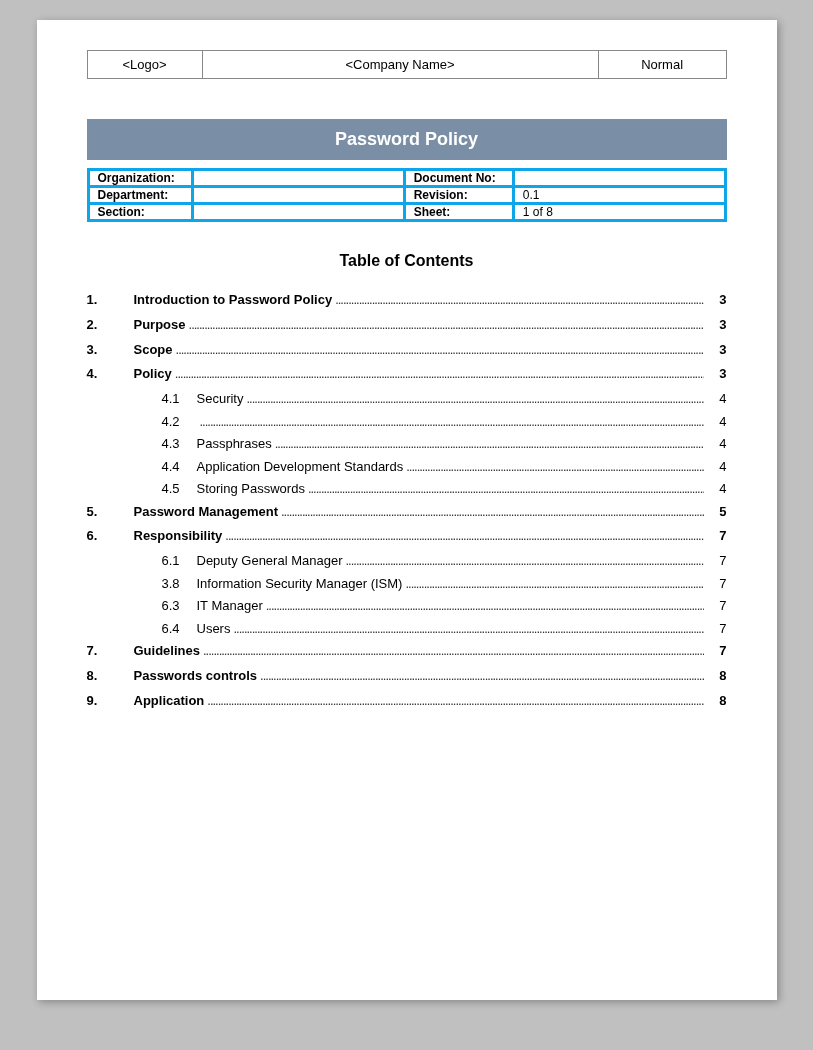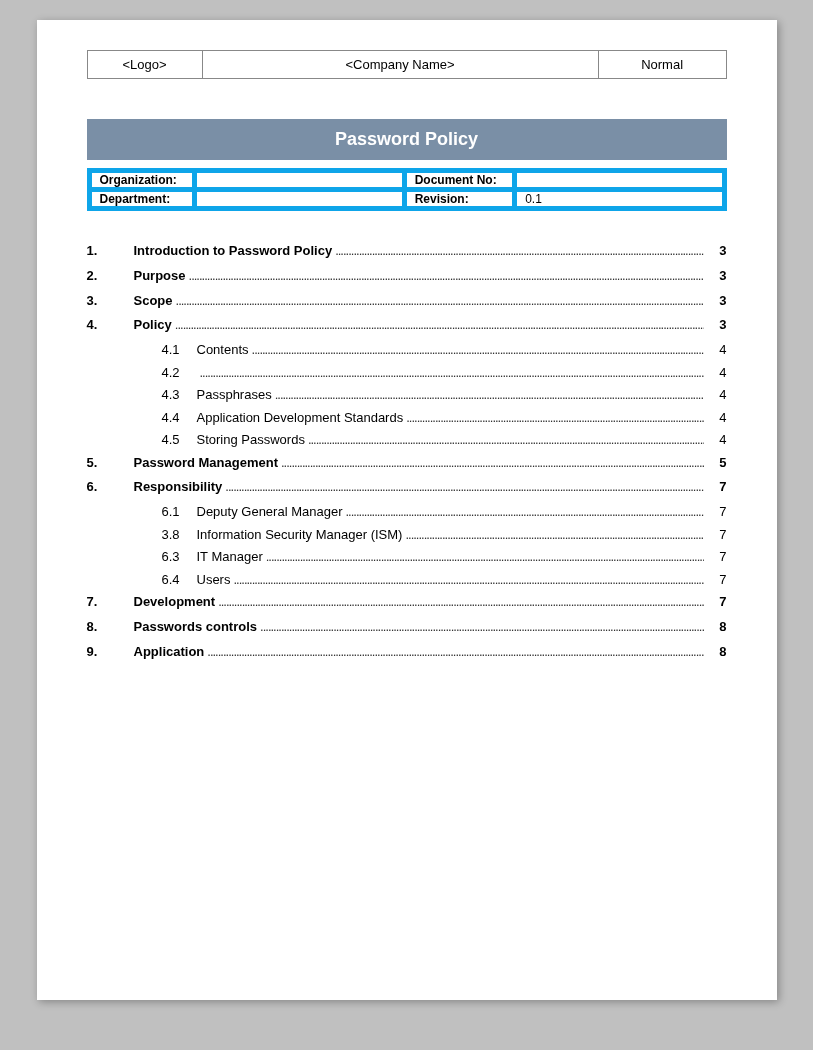--- a/index.html
+++ b/index.html
@@ -70,21 +70,21 @@
     }
 
     
     .info-table {
       width: 100%;
       border-collapse: collapse;
       margin-bottom: 30px;
     }
 
     .info-table td {
-      border: 5px solid #0ea5e9;
+      border: 3px solid #0ea5e9;
       padding: 0 8px;
       font-size: 12px;
       font-family: Arial, sans-serif;
     }
 
     .info-table .label-cell {
       font-weight: bold;
       width: 12%;
       white-space: nowrap;
     }
@@ -196,23 +196,30 @@
       <td class="value-cell"></td>
       <td class="label-cell">Document No:</td>
       <td class="value-cell"></td>
     </tr>
     <tr>
       <td class="label-cell">Department:</td>
       <td class="value-cell"></td>
       <td class="label-cell">Revision:</td>
       <td class="value-cell">0.1</td>
     </tr>
+    <tr>
+      <td class="label-cell">Section:</td>
+      <td class="value-cell"></td>
+      <td class="label-cell">Sheet:</td>
+      <td class="value-cell">1 of 8</td>
+    </tr>
   </tbody>
     </table>
 
+  <div class="toc-title">Table of Contents</div>
 
   <div class="toc-container">
 
     <div class="toc-main-item">
       <span class="toc-number">1.</span>
       <span class="toc-text">Introduction to Password Policy</span>
       <span class="toc-dots dot-leader"></span>
       <span class="toc-page">3</span>
     </div>
 
@@ -232,21 +239,21 @@
 
     <div class="toc-main-item">
       <span class="toc-number">4.</span>
       <span class="toc-text">Policy</span>
       <span class="toc-dots dot-leader"></span>
       <span class="toc-page">3</span>
     </div>
 
     <div class="toc-sub-item">
       <span class="toc-sub-number">4.1</span>
-      <span class="toc-sub-text">Contents</span>
+      <span class="toc-sub-text">Security</span>
       <span class="toc-dots dot-leader"></span>
       <span class="toc-sub-page">4</span>
     </div>
 
     <div class="toc-sub-item">
       <span class="toc-sub-number">4.2</span>
       <span class="toc-dots dot-leader"></span>
       <span class="toc-sub-page">4</span>
     </div>
 
@@ -308,21 +315,21 @@
 
     <div class="toc-sub-item">
       <span class="toc-sub-number">6.4</span>
       <span class="toc-sub-text">Users</span>
       <span class="toc-dots dot-leader"></span>
       <span class="toc-sub-page">7</span>
     </div>
 
     <div class="toc-main-item">
       <span class="toc-number">7.</span>
-      <span class="toc-text">Development</span>
+      <span class="toc-text">Guidelines</span>
       <span class="toc-dots dot-leader"></span>
       <span class="toc-page">7</span>
     </div>
 
     <div class="toc-main-item">
       <span class="toc-number">8.</span>
       <span class="toc-text">Passwords controls</span>
       <span class="toc-dots dot-leader"></span>
       <span class="toc-page">8</span>
     </div>

